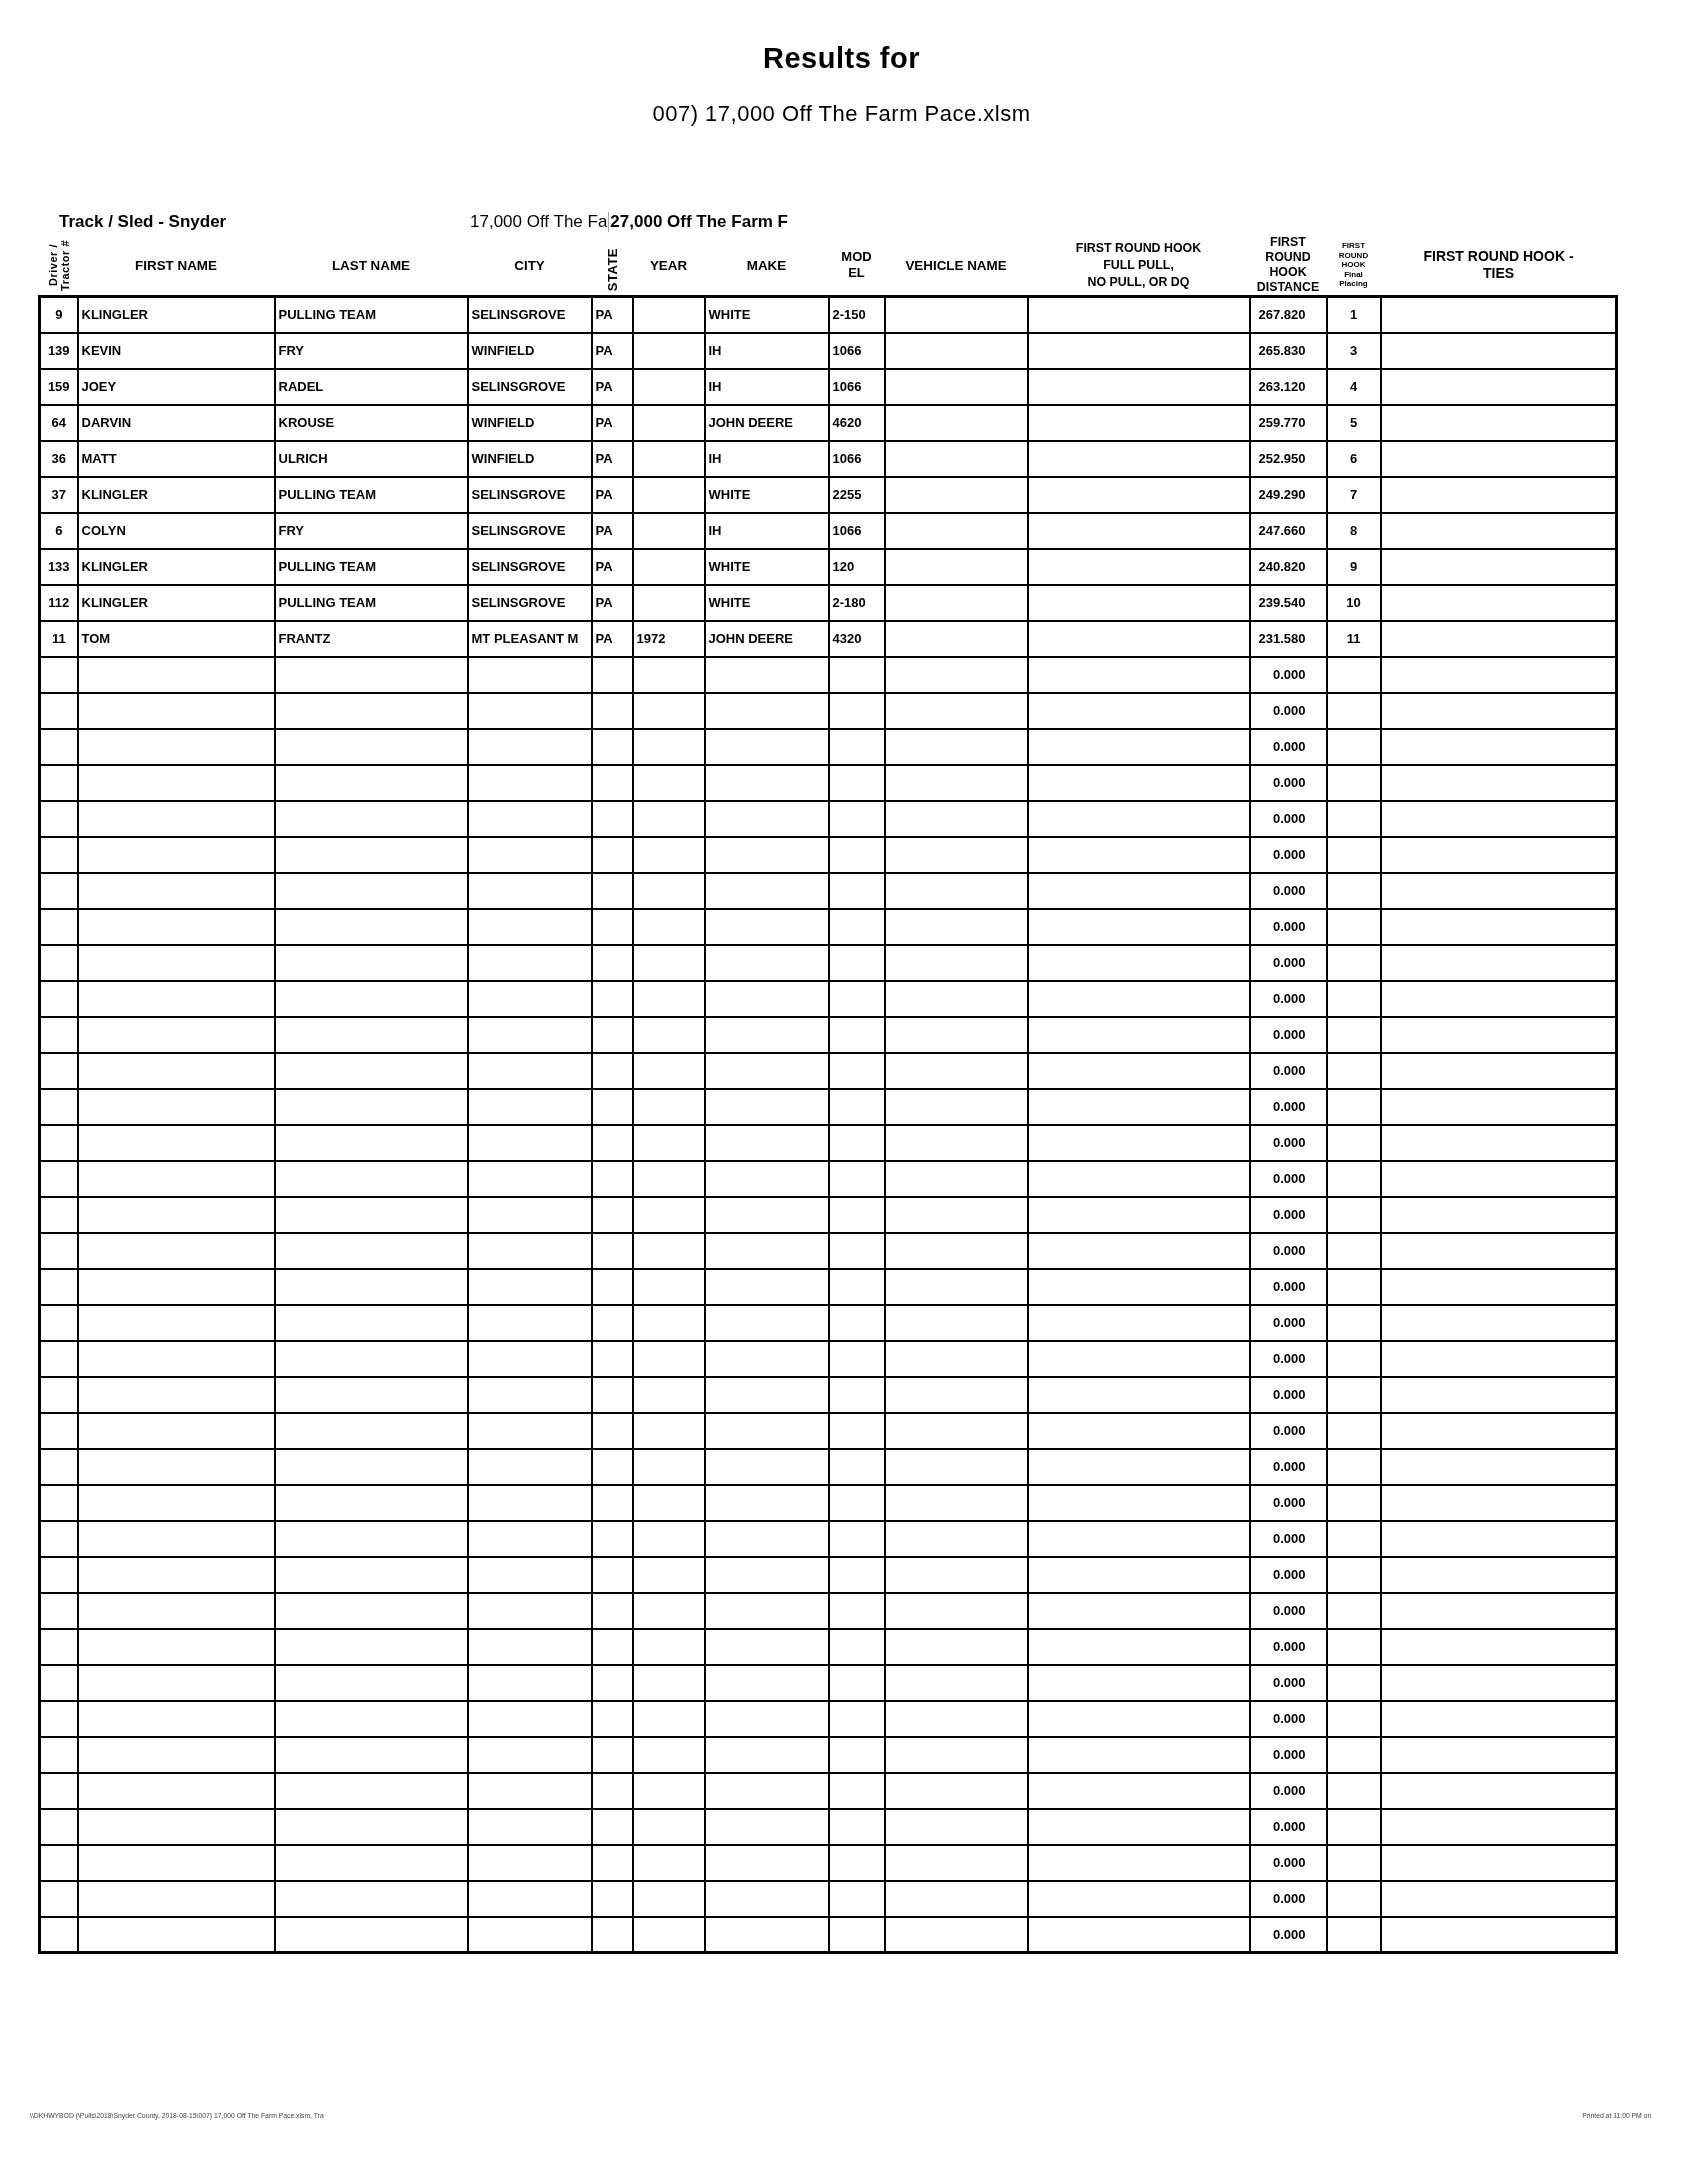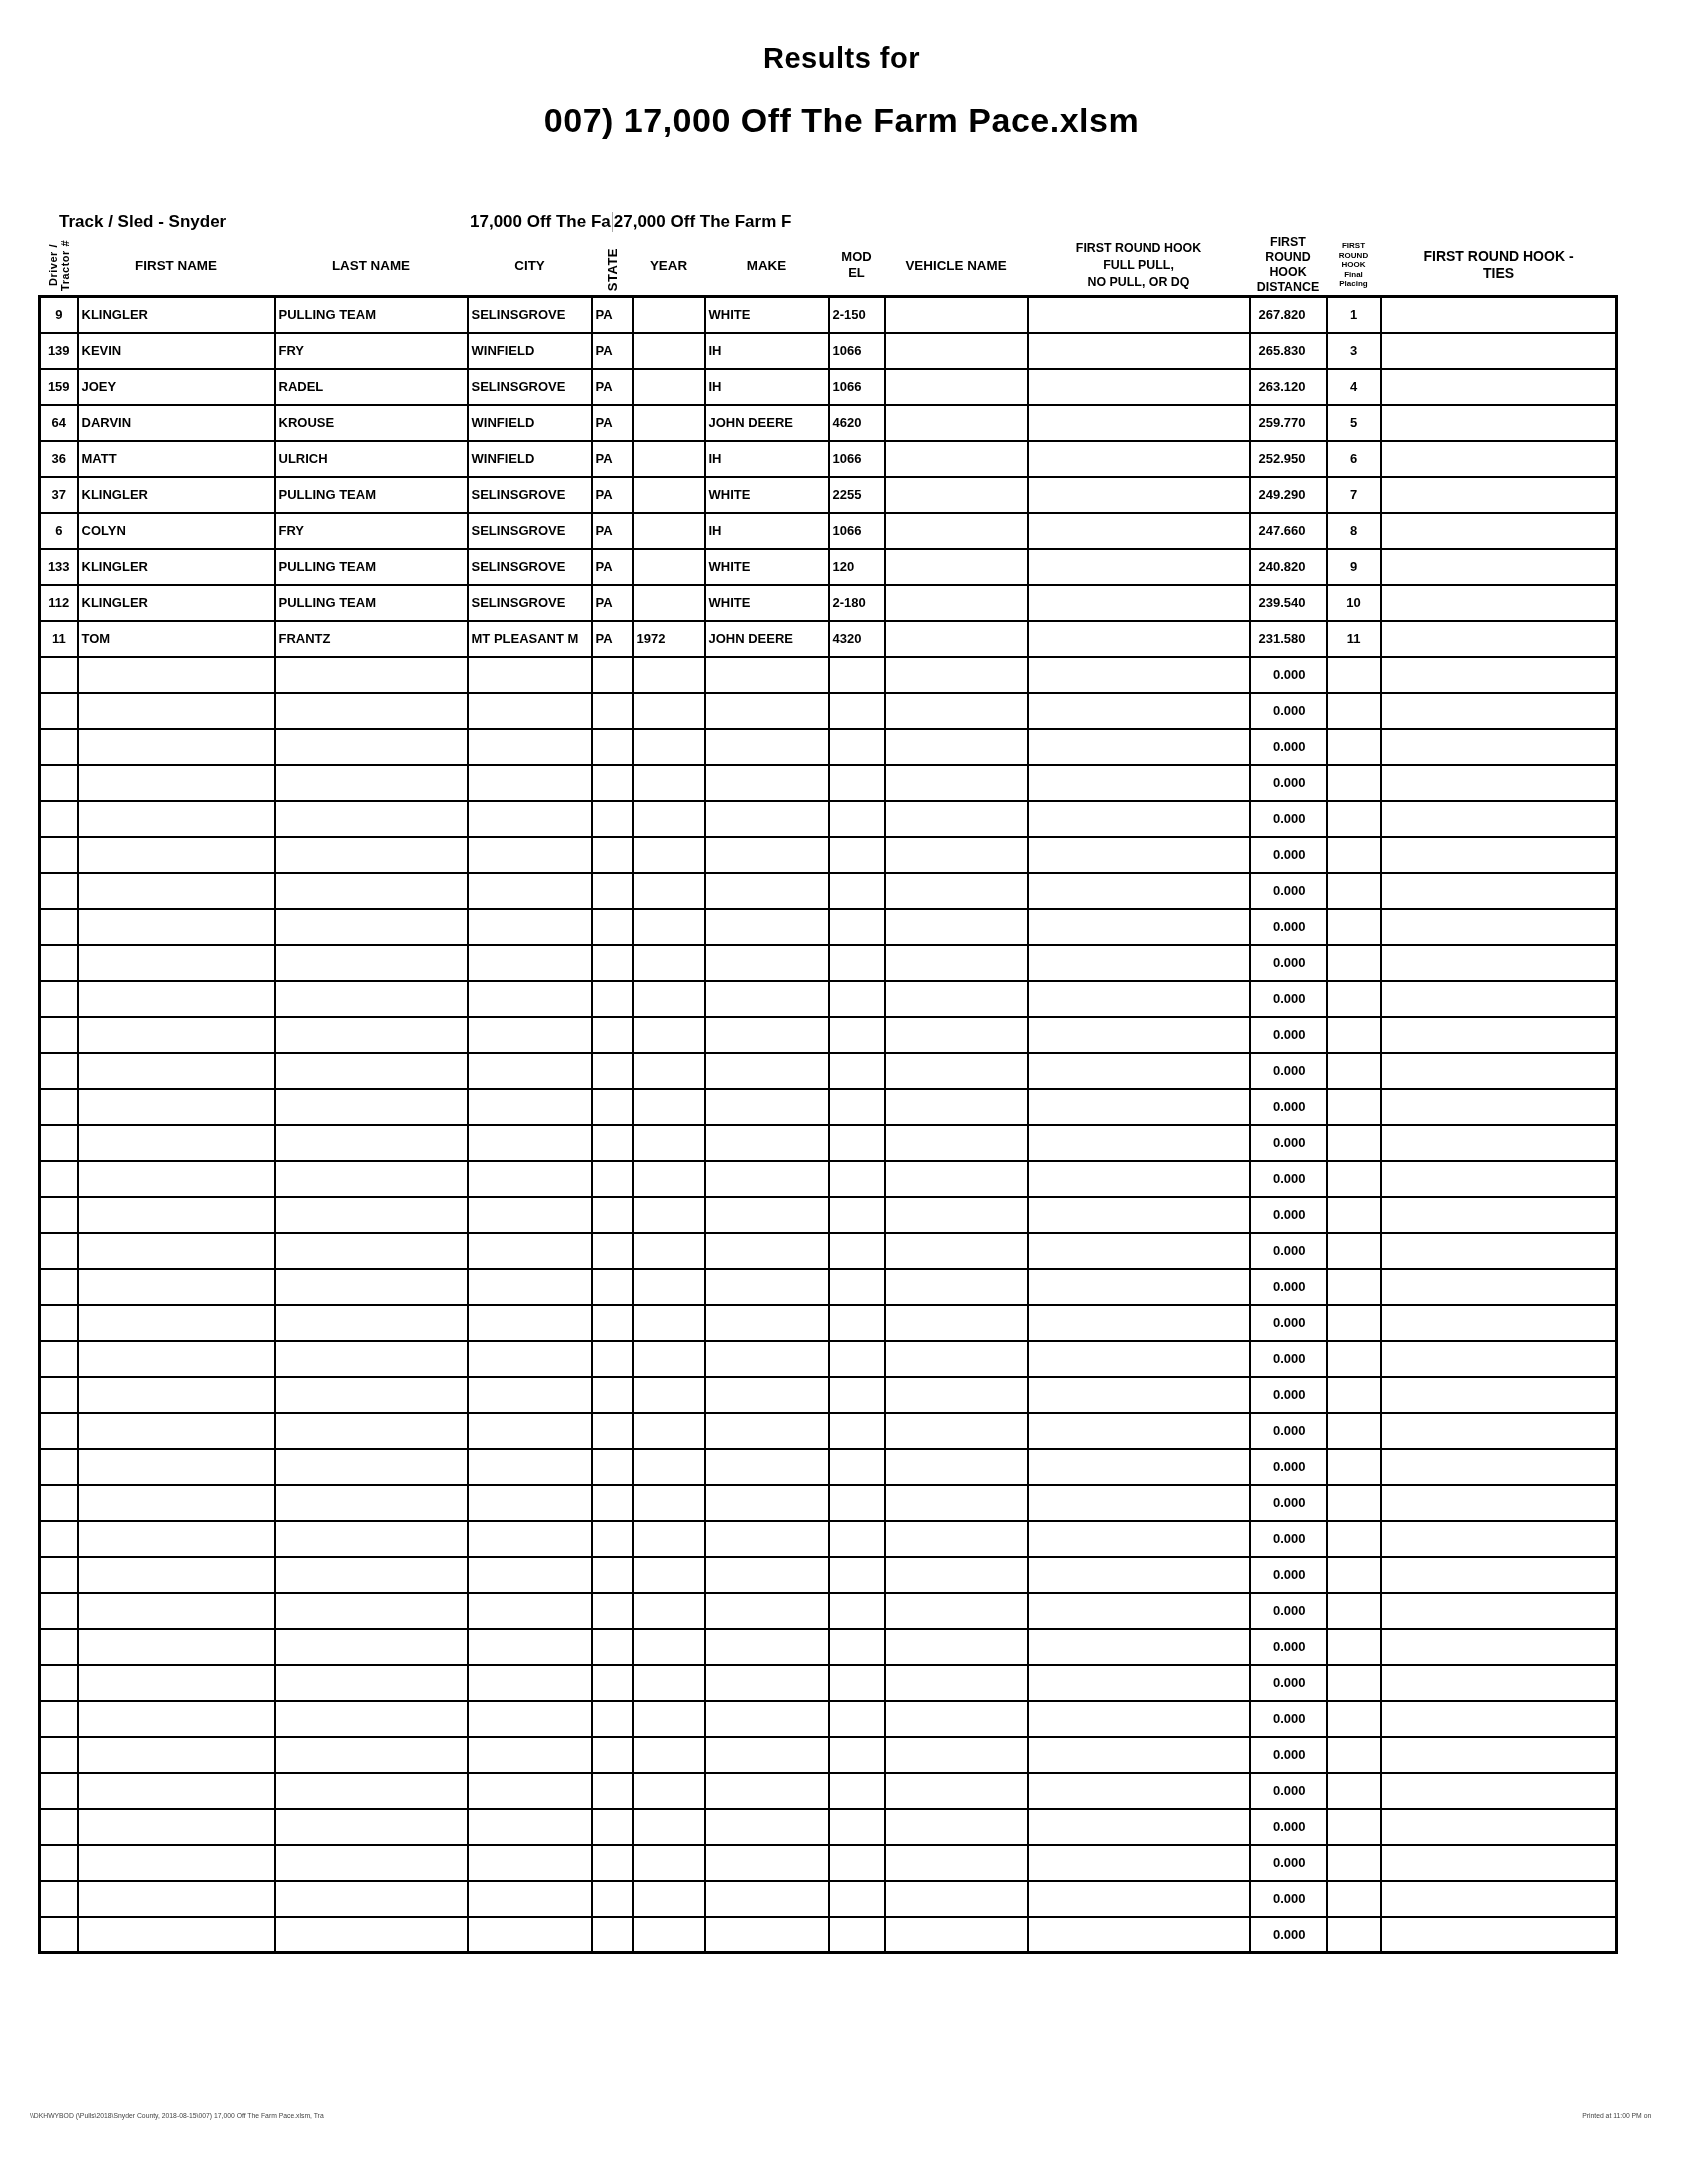--- a/index.html
+++ b/index.html
@@ -1,25 +1,25 @@
 <!DOCTYPE html>
 <html><head>
 <meta charset="utf-8">
 <style>
   * { margin:0; padding:0; box-sizing:border-box; }
   html,body { width:1683px; height:2178px; background:#fff; font-family:"Liberation Sans", sans-serif; position:relative; overflow:hidden; }
 
   .title-block { position:absolute; top:42px; left:0; width:1683px; text-align:center; }
   .title-line1 { font-size:29px; font-weight:bold; color:#000; letter-spacing:0.5px; }
-  .title-line2 { font-size:34px; font-weight:bold; color:#000; margin-top:26px; letter-spacing:0.5px; }
+  .title-line2 { font-size:22px; font-weight:normal; color:#000; margin-top:26px; letter-spacing:0.5px; }
 
   .subhead { position:absolute; top:212px; left:0; width:1403px; height:26px; }
   .track-label { position:absolute; left:59px; top:0; font-size:17px; font-weight:bold; white-space:nowrap; }
   .class-names { position:absolute; left:470px; top:0; display:flex; align-items:flex-start; }
-  .class-left { font-size:17px; font-weight:bold; white-space:nowrap; overflow:hidden; max-width:151px; display:inline-block; }
+  .class-left { font-size:17px; font-weight:normal; white-space:nowrap; overflow:hidden; max-width:151px; display:inline-block; }
   .class-divider { width:1px; background:#aaa; height:20px; margin:0 1px; }
   .class-right { font-size:17px; font-weight:bold; white-space:nowrap; overflow:hidden; max-width:208px; display:inline-block; }
 
   table.results { position:absolute; left:38px; top:235px; width:1576px; border-collapse:collapse; table-layout:fixed; }
   thead th { border:0; border-bottom:3px solid #000; font-weight:bold; color:#000; vertical-align:middle; text-align:center; white-space:pre-line; overflow:hidden; padding:0 1px; height:60px; }
   th.h-std { font-size:13.4px; }
   th.h-model { font-size:13px; line-height:16px; }
   th.h-fullpull { font-size:12.4px; line-height:17px; }
   th.h-distance { font-size:12.4px; line-height:15px; vertical-align:bottom; padding-bottom:0; }
   th.h-placing { font-size:8px; line-height:9.4px; font-weight:bold; }

